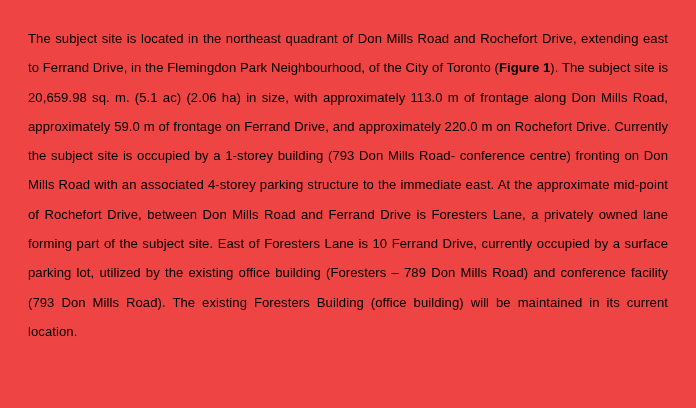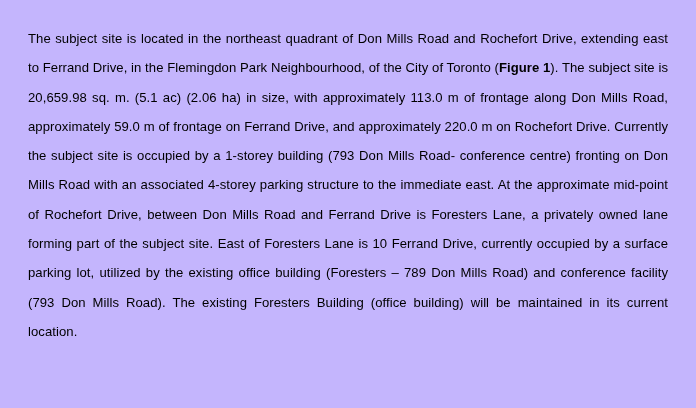--- a/index.html
+++ b/index.html
@@ -12,21 +12,21 @@
     height: 408px;
     font-family: "Liberation Sans", sans-serif;
     color: #000000;
     overflow: hidden;
   }
   .page {
     box-sizing: border-box;
     width: 696px;
     height: 408px;
     padding: 24px 28px 10px 28px;
-    background: #c4b5fd;
+    background: #ef4444;
   }
   .body-paragraph {
     font-size: 13.1px;
     line-height: 29.3px;
     text-align: justify;
     text-justify: inter-word;
     color: #000000;
     margin: 0;
     letter-spacing: 0.005em;
   }

